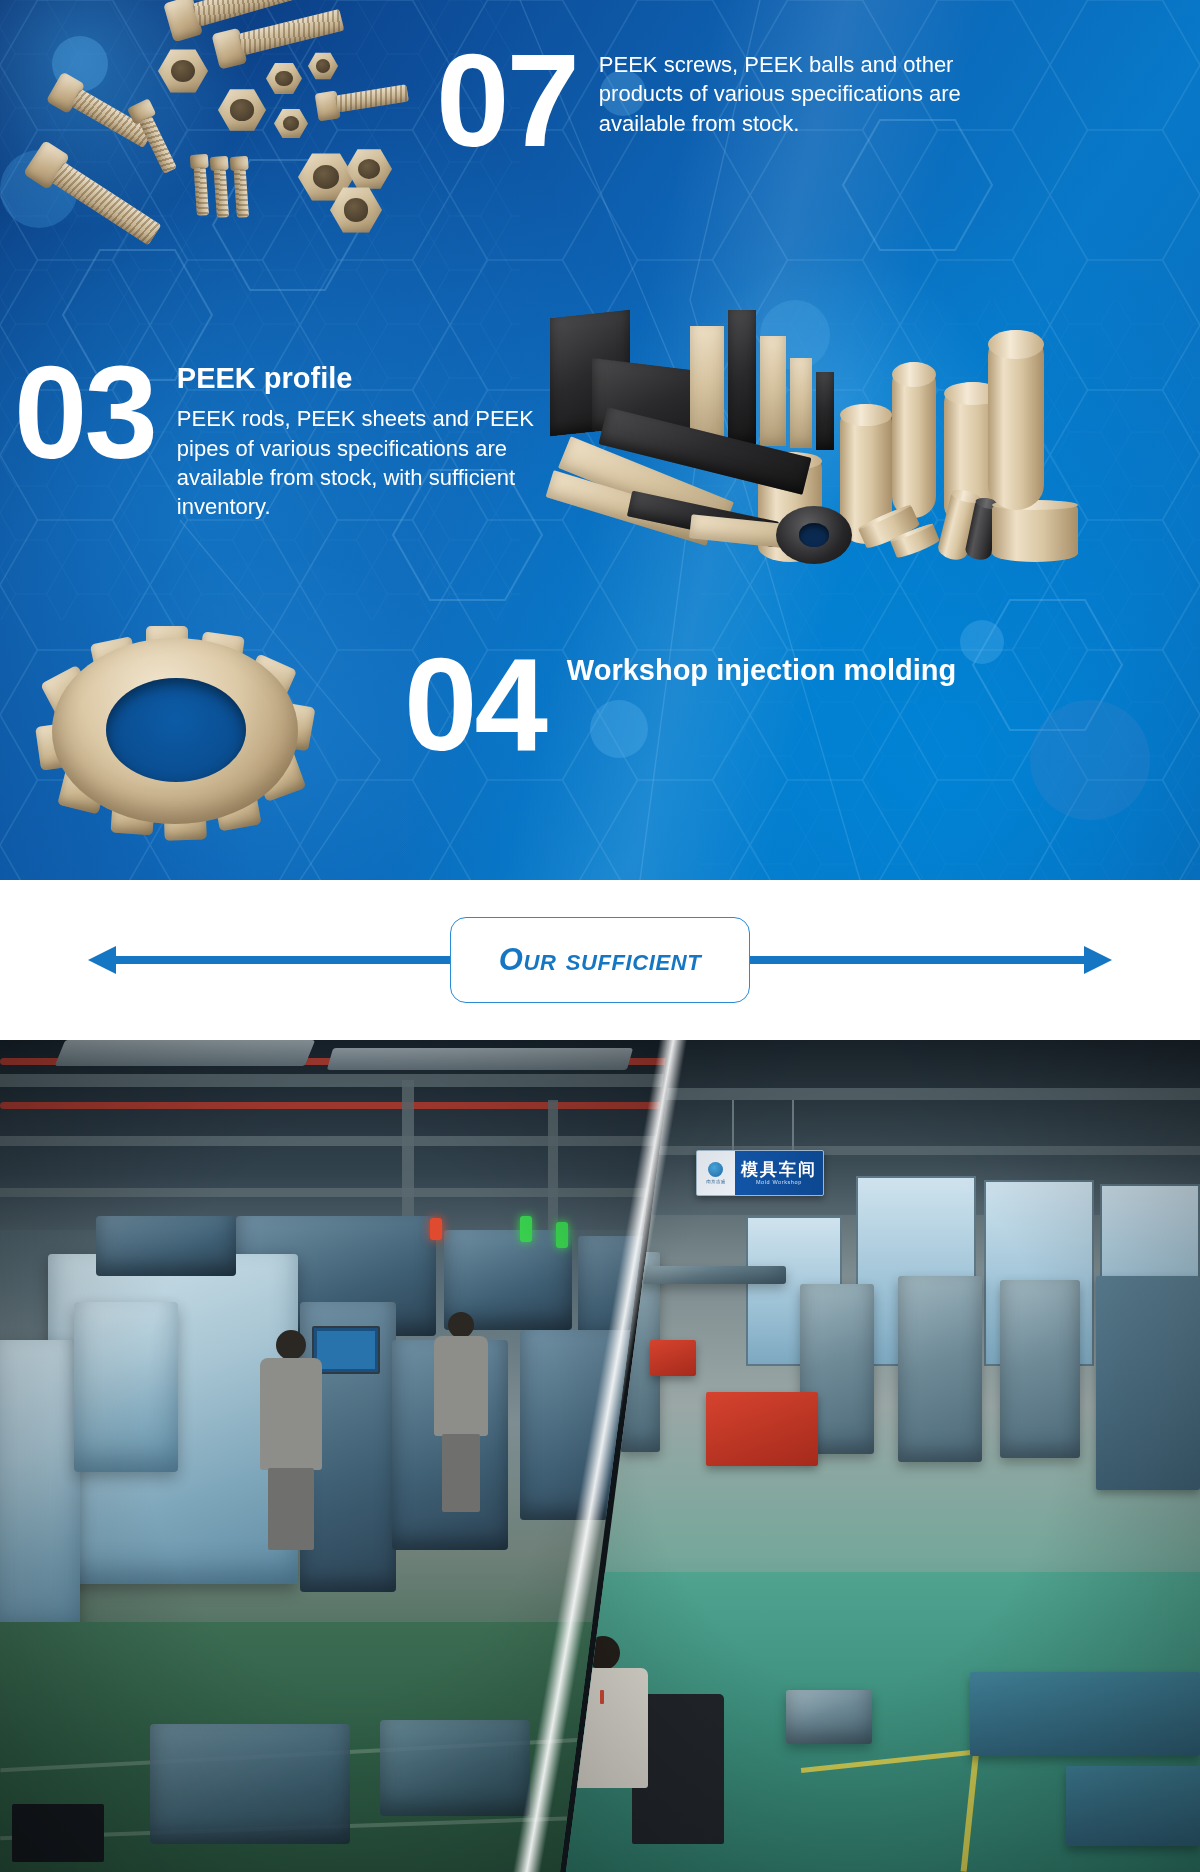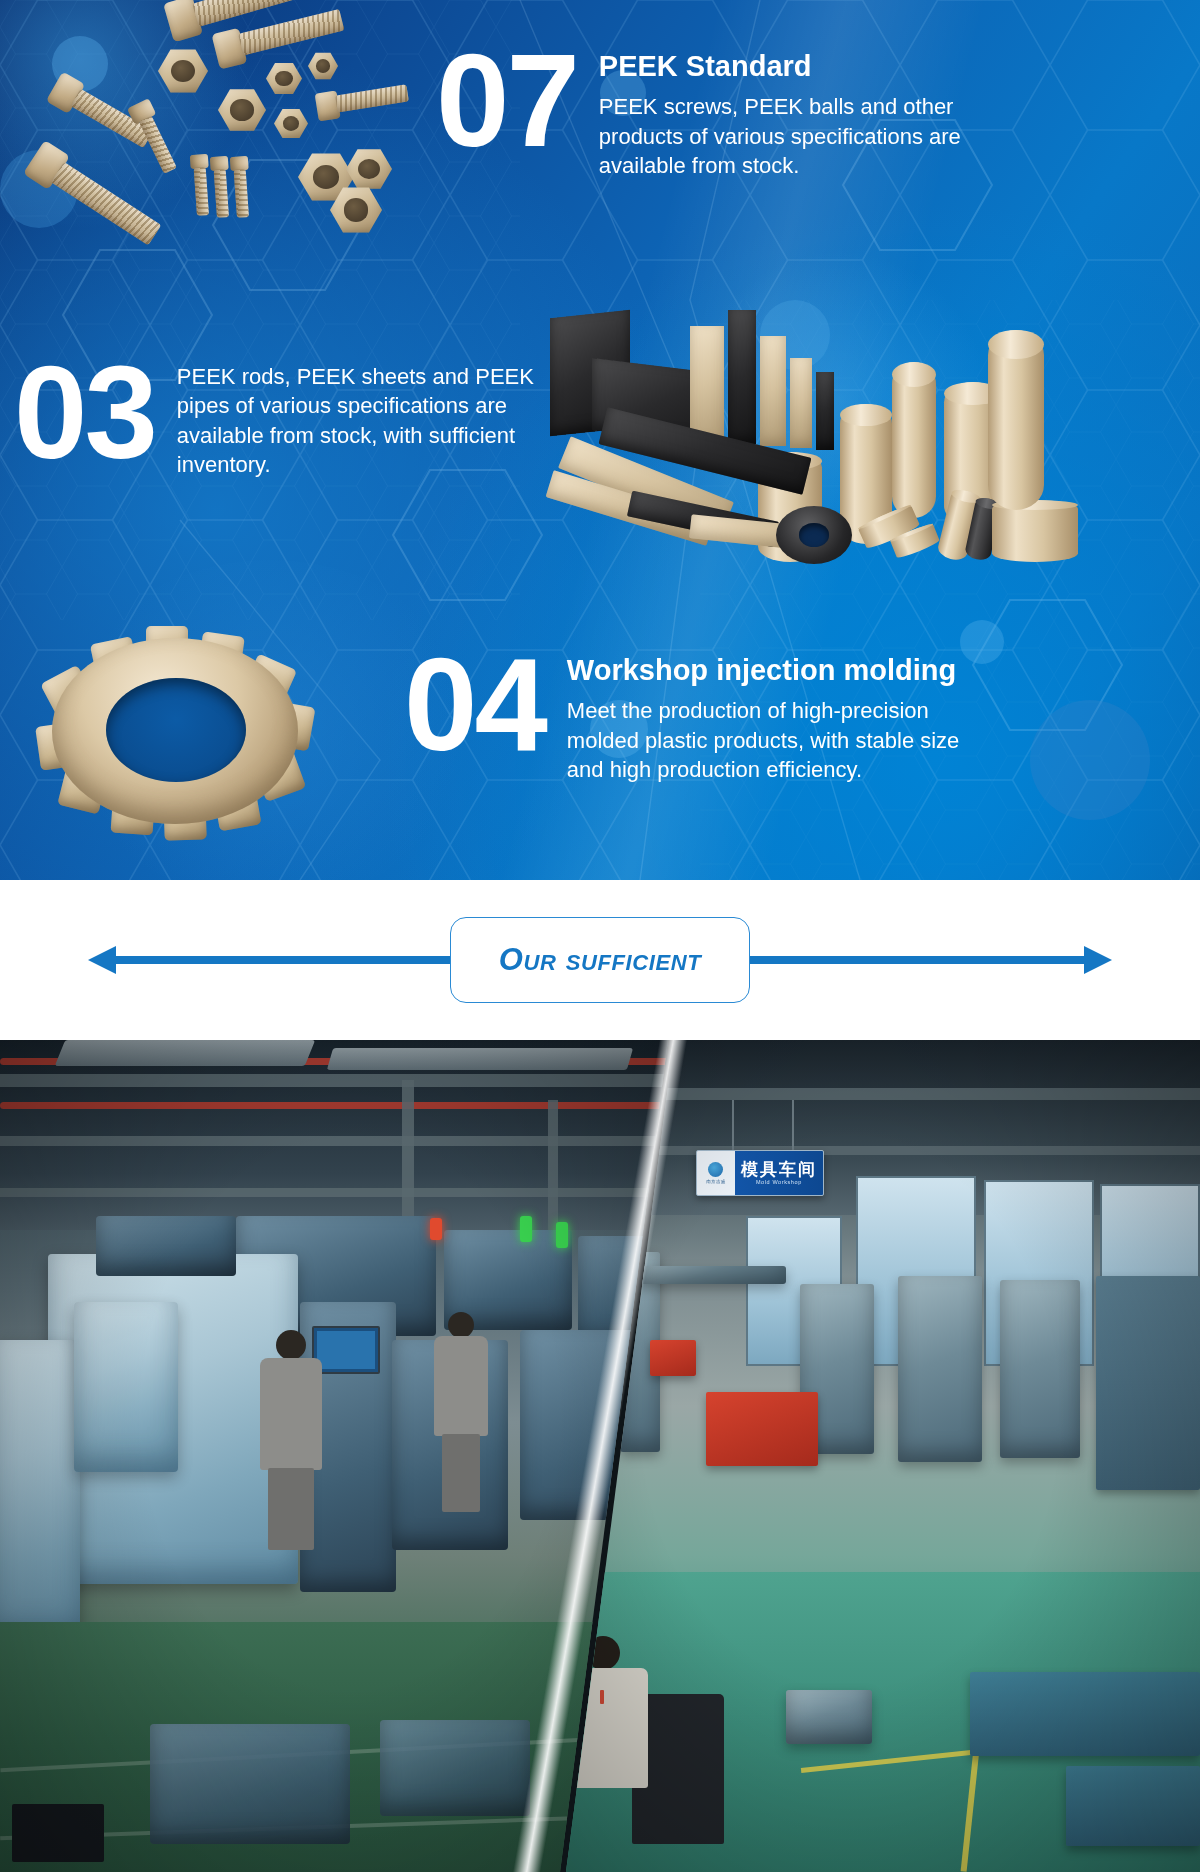--- a/index.html
+++ b/index.html
@@ -428,37 +428,36 @@
     <div class="tooth" style="left:166px;top:18px;transform:rotate(8deg);"></div>
     <div class="tooth" style="left:112px;top:10px;transform:rotate(0deg);"></div>
     <div class="tooth" style="left:60px;top:24px;transform:rotate(-12deg);"></div>
     <div class="gearbody"></div>
     <div class="gearhole"></div>
   </div>
 
   <div class="row" id="row02">
     <div class="bignum">07</div>
     <div class="txtcol">
-      <div class="ftitle">PEEK Standard</div>
       <div class="fbody">PEEK screws, PEEK balls and other products of various specifications are available from stock.</div>
     </div>
   </div>
 
   <div class="row" id="row03">
     <div class="bignum">03</div>
     <div class="txtcol">
+      <div class="ftitle">PEEK profile</div>
       <div class="fbody">PEEK rods, PEEK sheets and PEEK pipes of various specifications are available from stock, with sufficient inventory.</div>
     </div>
   </div>
 
   <div class="row" id="row04">
     <div class="bignum">04</div>
     <div class="txtcol">
       <div class="ftitle">Workshop injection molding</div>
-      <div class="fbody">Meet the production of high-precision molded plastic products, with stable size and high production efficiency.</div>
     </div>
   </div>
 </section>
 
 <section class="strengths">
   <div class="arrowline">
     <div class="tipL"></div>
     <div class="bar"></div>
     <div class="tipR"></div>
   </div>

